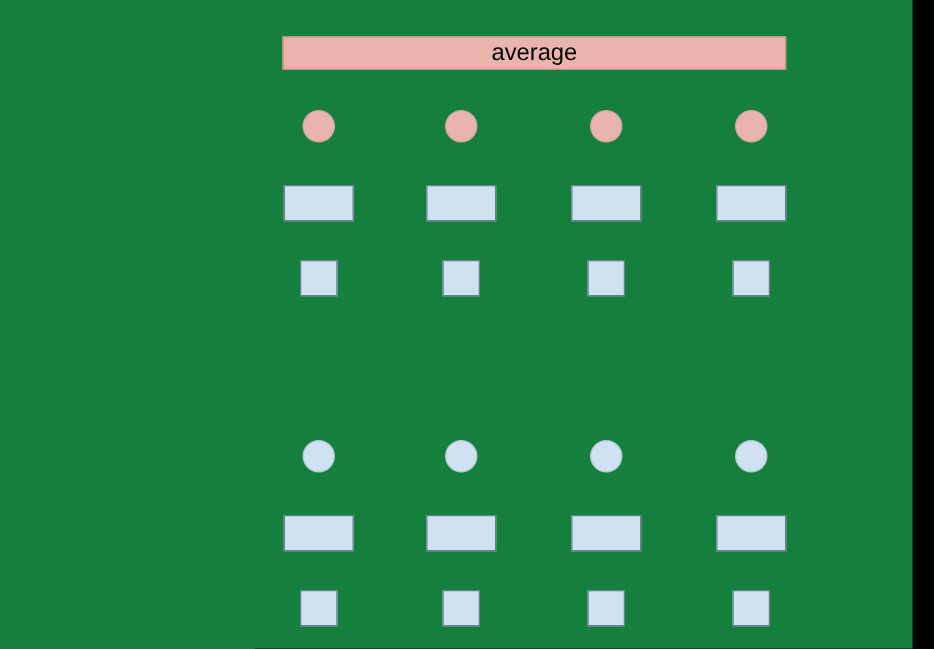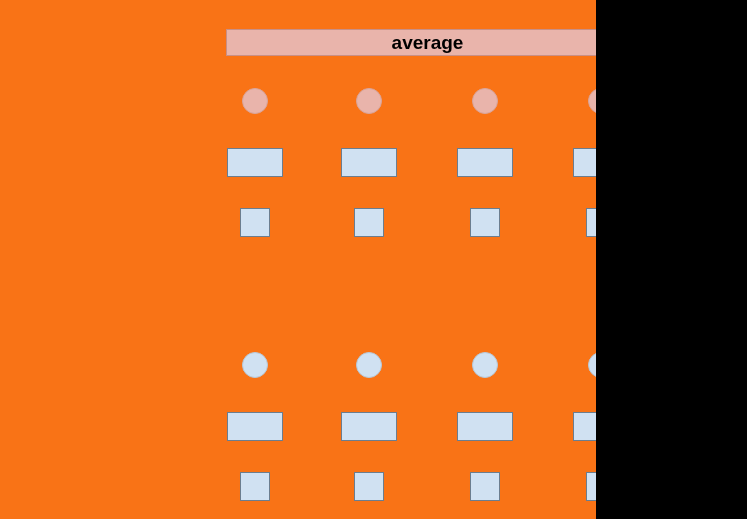--- a/index.html
+++ b/index.html
@@ -2,26 +2,25 @@
 <html><head>
 <meta charset="utf-8">
 <style>
   html, body {
     margin: 0;
     padding: 0;
     background: #000000;
   }
   #canvas {
     position: relative;
-    width: 596px;
+    width: 730px;
     height: 519px;
-    background: #f97316;
+    background: #15803d;
     overflow: hidden;
     font-family: "Liberation Sans", sans-serif;
-    font-weight: bold;
   }
   .header-bar {
     position: absolute;
     left: 226px;
     top: 29px;
     width: 403px;
     height: 27px;
     background: #e9b4ab;
     border: 1px solid #c98f86;
     box-sizing: border-box;

